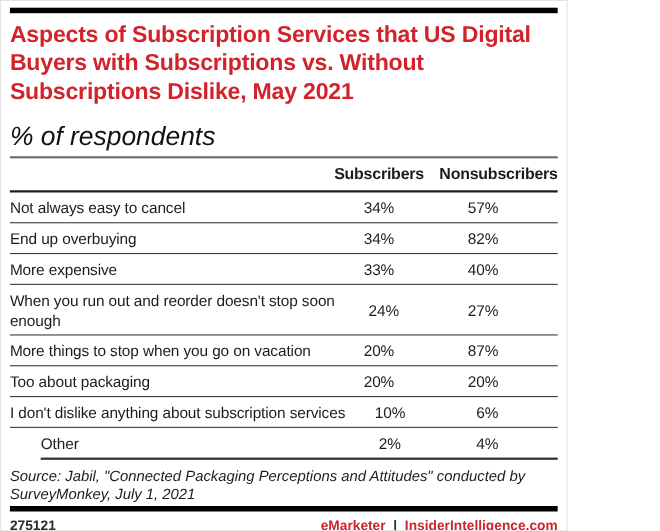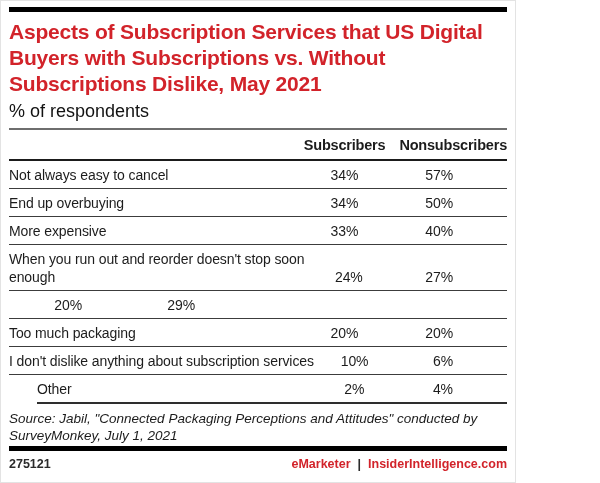--- a/index.html
+++ b/index.html
@@ -15,40 +15,41 @@
   .topbar { height: 5px; background: #000000; margin-top: 6px; }
   .title {
     margin-top: 7px;
     color: #d2232a;
     font-weight: bold;
     font-size: 21px;
     line-height: 26px;
     letter-spacing: -0.2px;
   }
   .subtitle {
-    margin-top: 2px;
-    font-size: 18px;
+    margin-top: 16px;
+    font-style: italic;
+    font-size: 24px;
     line-height: 24px;
     color: #121212;
   }
   .subtitle-rule { margin-top: 5px; height: 2px; background: #6e6e6e; }
   .thead {
     display: flex;
     justify-content: flex-end;
     gap: 14px;
     padding: 6px 0 5px 0;
     font-weight: bold;
     font-size: 14.5px;
     line-height: 18px;
     border-bottom: 2px solid #1b1b1b;
     letter-spacing: -0.2px;
   }
   .row {
     display: flex;
-    align-items: flex-end;
+    align-items: center;
     padding: 5px 0 4px 0;
     border-bottom: 1px solid #3c3c3c;
     font-size: 14px;
     line-height: 18px;
     letter-spacing: -0.1px;
   }
   .row:last-child { border-bottom: 2px solid #2e2e2e; margin-left: 28px; }
   .cell.label { width: 344px; white-space: pre; overflow: visible; }
   .cell.val-sub { width: 73px; text-align: right; }
   .cell.val-non { width: 113px; text-align: right; margin-right: 54px; }
@@ -98,43 +99,44 @@
   <div>
   <div class="row">
     <div class="cell label">Not always easy to cancel</div>
     <div class="cell val-sub">34%</div>
     <div class="cell val-non">57%</div>
   </div>
 
   <div class="row">
     <div class="cell label">End up overbuying</div>
     <div class="cell val-sub">34%</div>
-    <div class="cell val-non">50%</div>
+    <div class="cell val-non">82%</div>
   </div>
 
   <div class="row">
     <div class="cell label">More expensive</div>
     <div class="cell val-sub">33%</div>
     <div class="cell val-non">40%</div>
   </div>
 
   <div class="row">
     <div class="cell label">When you run out and reorder doesn't stop soon
 enough</div>
     <div class="cell val-sub">24%</div>
     <div class="cell val-non">27%</div>
   </div>
 
   <div class="row">
+    <div class="cell label">More things to stop when you go on vacation</div>
     <div class="cell val-sub">20%</div>
-    <div class="cell val-non">29%</div>
+    <div class="cell val-non">87%</div>
   </div>
 
   <div class="row">
-    <div class="cell label">Too much packaging</div>
+    <div class="cell label">Too about packaging</div>
     <div class="cell val-sub">20%</div>
     <div class="cell val-non">20%</div>
   </div>
 
   <div class="row">
     <div class="cell label">I don't dislike anything about subscription services</div>
     <div class="cell val-sub">10%</div>
     <div class="cell val-non">6%</div>
   </div>
 

